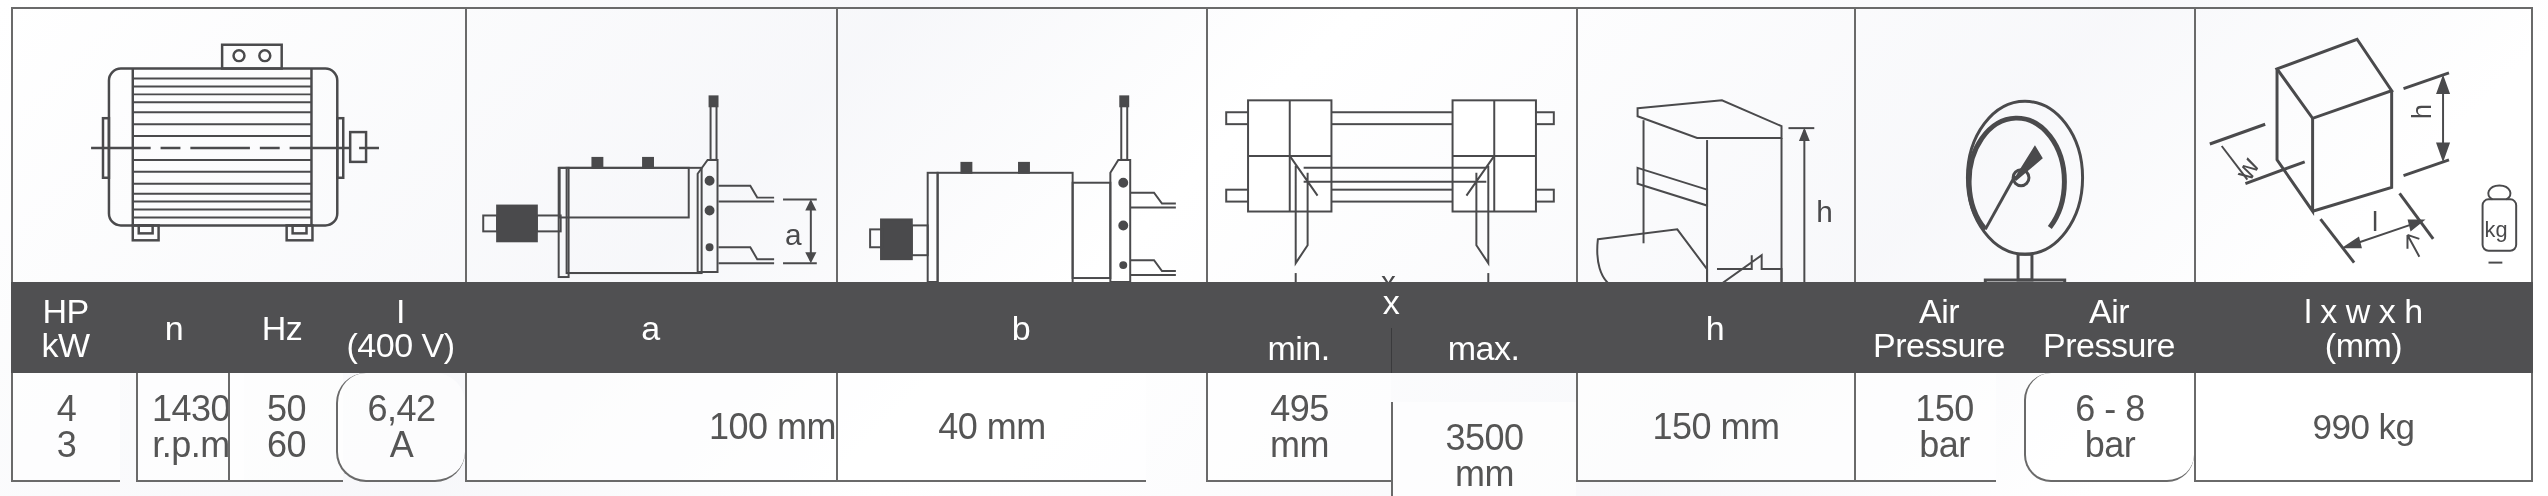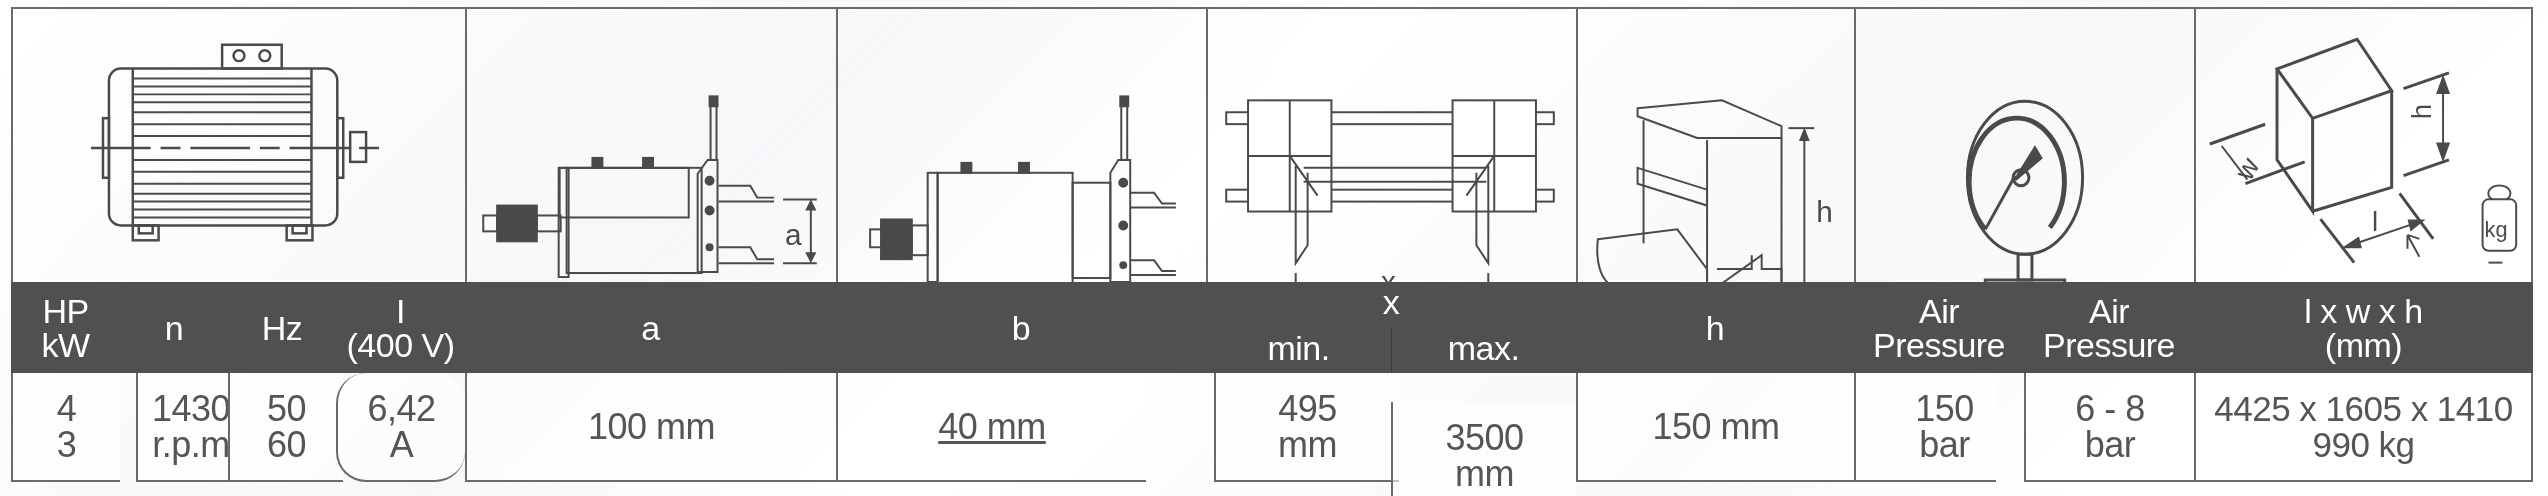--- a/index.html
+++ b/index.html
@@ -250,41 +250,40 @@
   <span>r.p.m</span>
 </div>
 <div class="dcell" style="left:228px;width:115px;">
   <span>50</span>
   <span>60</span>
 </div>
 <div class="dcell" style="left:336px;width:129px;border-radius:30px;">
   <span>6,42</span>
   <span>A</span>
 </div>
-<div class="dcell" style="left:465px;width:371px;">
+<div class="dcell" style="left:465px;width:371px;align-items:flex-end;">
     <span>100 mm</span>
   </div>
-<div class="dcell" style="left:836px;width:310px;text-decoration:underline;">
+<div class="dcell" style="left:836px;width:310px;">
     <span>40 mm</span>
   </div>
-<div class="dcell" style="left:1206px;width:185px;margin-left:8px;">
+<div class="dcell" style="left:1206px;width:185px;">
   <span>495</span>
   <span>mm</span>
 </div>
 <div class="dcell" style="left:1391px;width:185px;margin-top:29px;">
   <span>3500</span>
   <span>mm</span>
 </div>
 <div class="dcell" style="left:1576px;width:278px;">
     <span>150 mm</span>
   </div>
 <div class="dcell" style="left:1854px;width:142px;padding-left:37px;">
   <span>150</span>
   <span>bar</span>
 </div>
-<div class="dcell" style="left:2024px;width:170px;">
+<div class="dcell" style="left:2024px;width:170px;border-radius:27px;">
   <span>6 - 8</span>
   <span>bar</span>
 </div>
 <div class="dcell rb" style="left:2194px;width:339px;font-size:35px;">
-  <span>4425 x 1605 x 1410</span>
   <span>990 kg</span>
 </div>
 
 </body></html>

